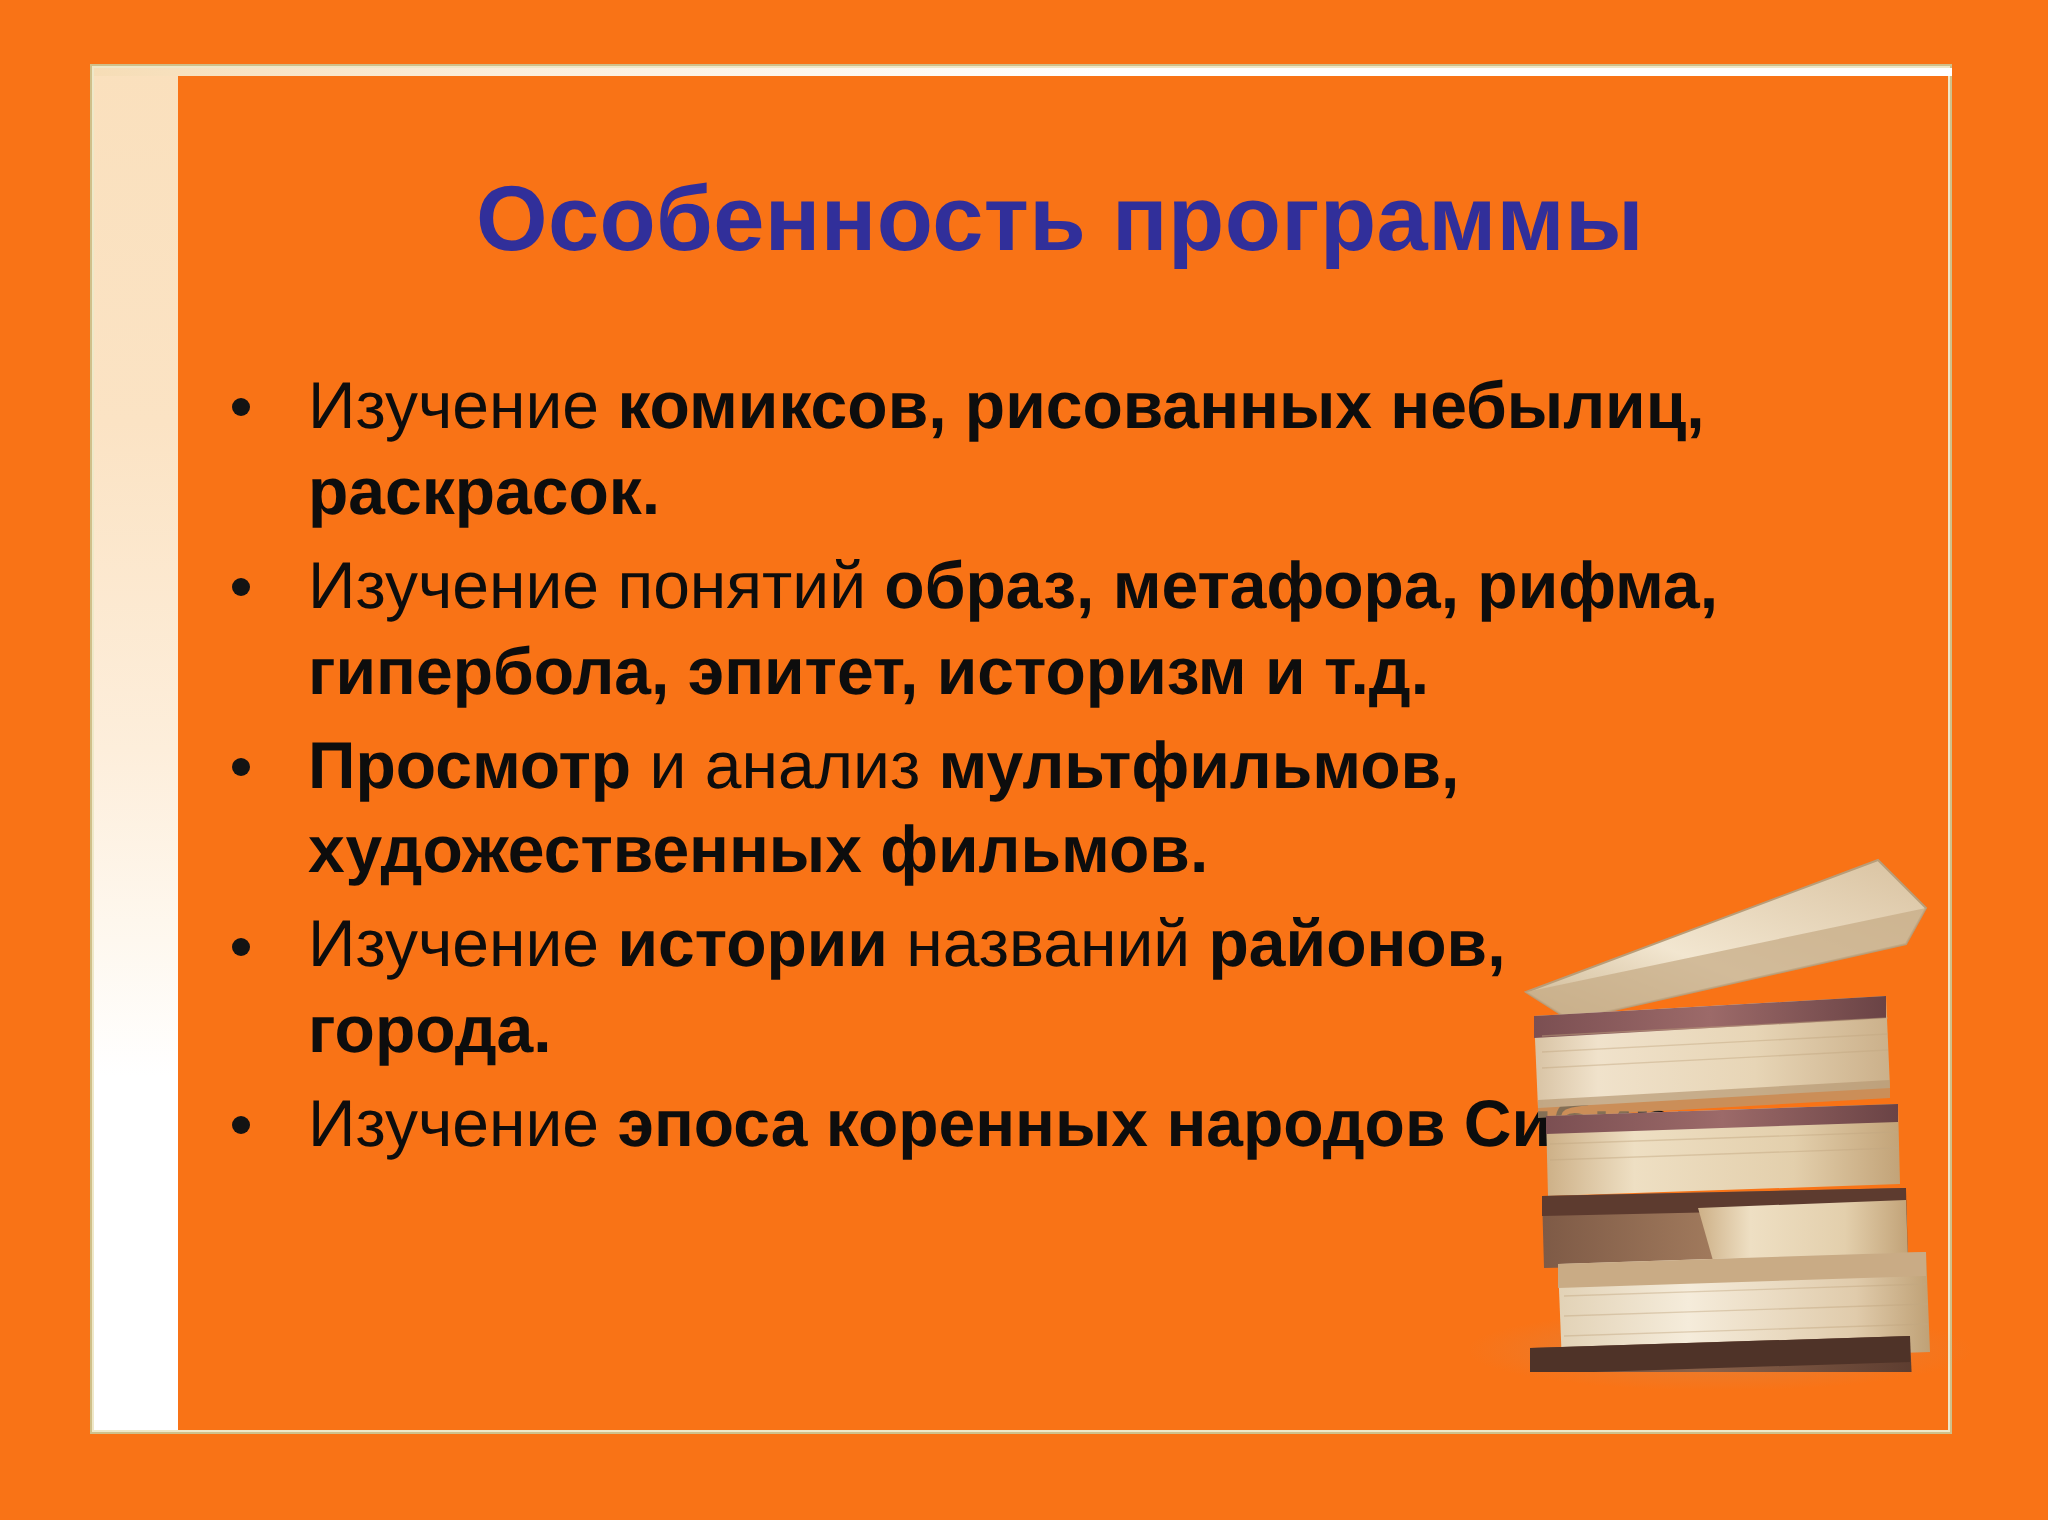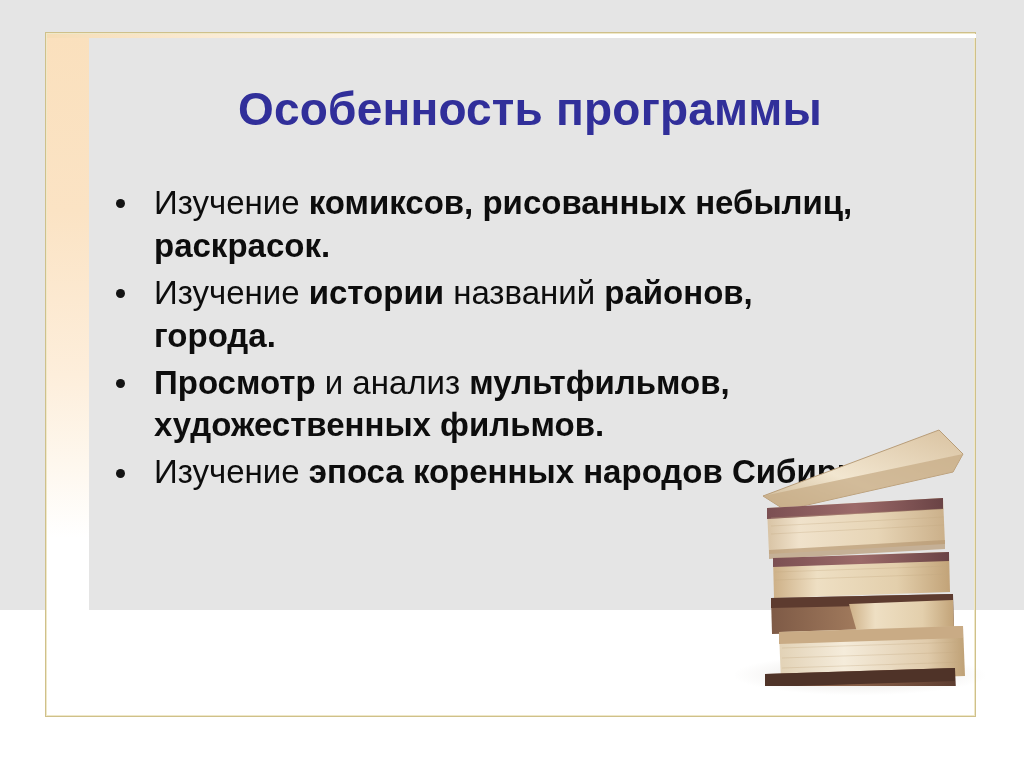--- a/index.html
+++ b/index.html
@@ -11,22 +11,22 @@
     width: 1024px;
     height: 767px;
     overflow: hidden;
     font-family: "Liberation Sans", sans-serif;
   }
 
   
   .slide {
     position: relative;
     width: 1024px;
-    height: 610px;
-    background: #e5e5e5;
+    height: 760px;
+    background: #f97316;
     box-sizing: border-box;
   }
 
   
   .frame-outline {
     position: absolute;
     left: 45px;
     top: 32px;
     width: 931px;
     height: 685px;
@@ -143,22 +143,23 @@
 <div class="slide">
 
   <div class="frame-outline"></div>
   <div class="frame-band"></div>
   <div class="frame-band-top"></div>
 
   <div class="title">Особенность программы</div>
 
   <ul class="bullets" id="bullet-list">
       <li class="bullet"><span class="dot"></span><span><span>Изучение </span><b>комиксов, рисованных небылиц, раскрасок.</b></span></li>
+      <li class="bullet"><span class="dot"></span><span><span>Изучение понятий </span><b>образ, метафора, рифма, гипербола, эпитет, историзм и т.д.</b></span></li>
+      <li class="bullet"><span class="dot"></span><span><b>Просмотр</b><span> и анализ </span><b>мультфильмов, художественных фильмов.</b></span></li>
       <li class="bullet"><span class="dot"></span><span><span>Изучение </span><b>истории</b><span> названий </span><b>районов, города.</b></span></li>
-      <li class="bullet"><span class="dot"></span><span><b>Просмотр</b><span> и анализ </span><b>мультфильмов, художественных фильмов.</b></span></li>
       <li class="bullet"><span class="dot"></span><span><span>Изучение </span><b>эпоса коренных народов Сибири.</b></span></li>
     </ul>
 
   <div class="book-shadow"></div>
   <div class="books">
     <svg viewBox="0 0 215 318" xmlns="http://www.w3.org/2000/svg" aria-hidden="true">
       <defs>
         <linearGradient id="pagesA" x1="0" y1="0" x2="1" y2="0">
           <stop offset="0%" stop-color="#d8c3a4"></stop>
           <stop offset="18%" stop-color="#f0e2cb"></stop>

